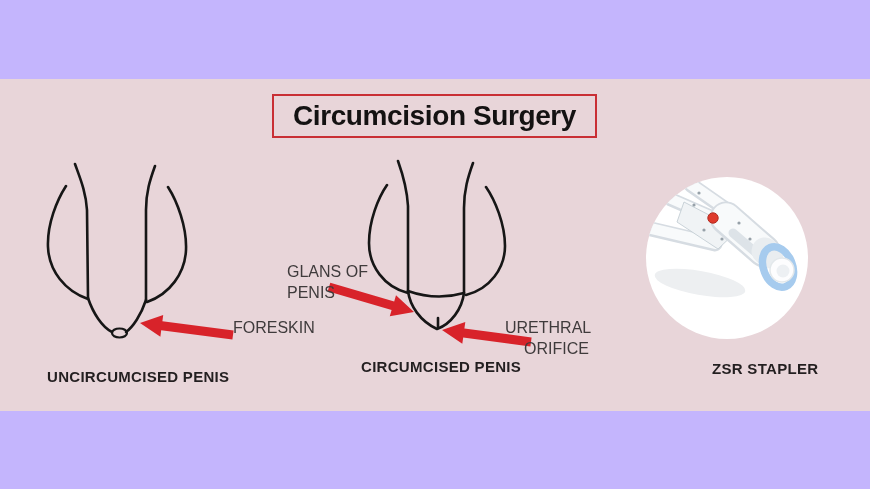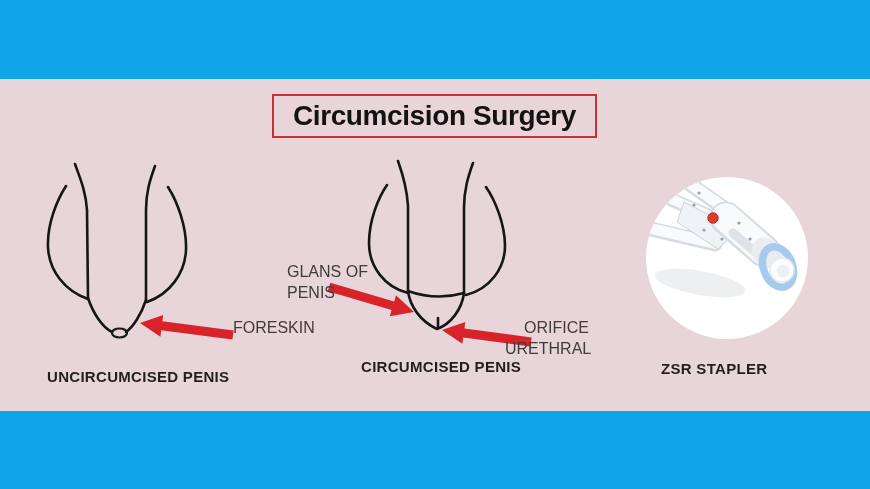--- a/index.html
+++ b/index.html
@@ -1,19 +1,19 @@
 <!DOCTYPE html>
 <html><head>
 <meta charset="utf-8">
 <style>
   html,body{margin:0;padding:0;background:#ffffff;}
   .canvas{
     position:relative;
     width:870px;height:489px;
-    background:#0ea5e9;
+    background:#c4b5fd;
     overflow:hidden;
     font-family:"Liberation Sans","DejaVu Sans",sans-serif;
   }
   .panel{
     position:absolute;left:0;top:79px;width:870px;height:332px;
     background:#e8d5d9;
   }
   .title-box{
     position:absolute;left:272px;top:94px;width:325px;height:44px;
     border:2.5px solid #c92f35;
@@ -117,21 +117,21 @@
   </svg>
 
   <div class="label" style="left:233px;top:317px;">FORESKIN</div>
 
   <div class="label" style="left:287px;top:261px;">
     <div>GLANS OF</div>
     <div>PENIS</div>
   </div>
 
   <div class="label urethral" style="left:505px;top:317px;">
+    <div>URETHRAL</div>
     <div>ORIFICE</div>
-    <div>URETHRAL</div>
   </div>
 
   <div class="caption" style="left:47px;top:358px;margin-top:10px;">UNCIRCUMCISED PENIS</div>
   <div class="caption" style="left:361px;top:358px;">CIRCUMCISED PENIS</div>
-  <div class="caption" style="left:661px;top:360px;">ZSR STAPLER</div>
+  <div class="caption" style="left:712px;top:360px;">ZSR STAPLER</div>
 
 </div>
 
 </body></html>

